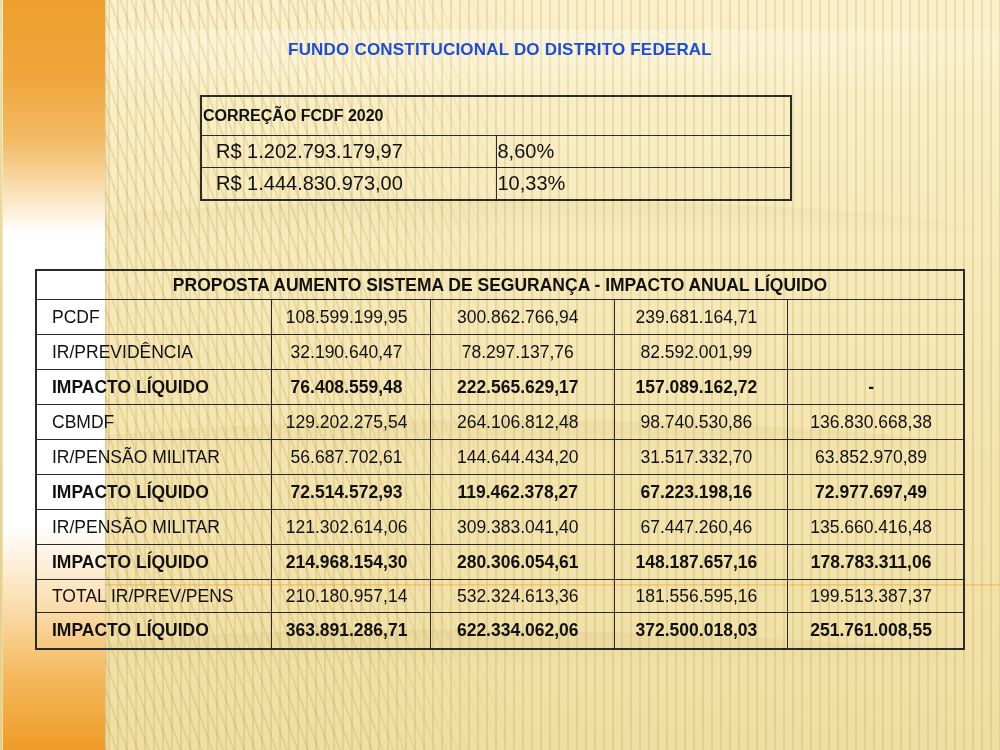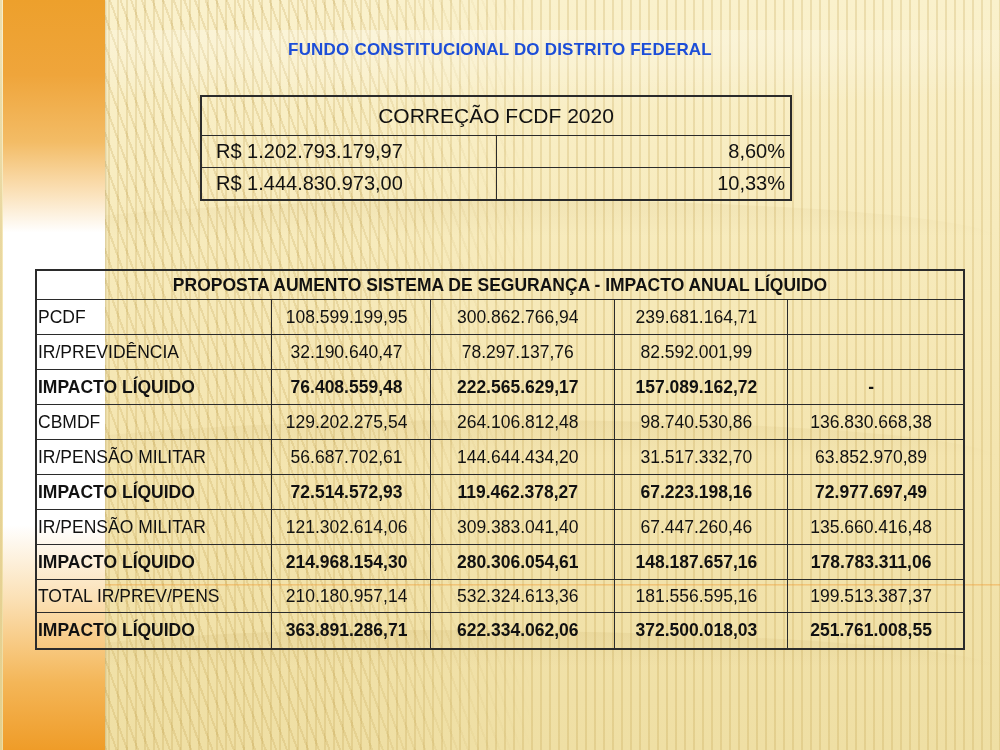--- a/index.html
+++ b/index.html
@@ -50,32 +50,32 @@
   .slide-title{
     position:absolute;left:0;right:0;top:40px;margin:0;
     text-align:center;font-size:17px;font-weight:bold;letter-spacing:0.2px;color:#1d4ed8;
   }
 
   table{border-collapse:collapse;table-layout:fixed;}
   th,td{border:1px solid #2b2b2b;overflow:hidden;white-space:nowrap;vertical-align:middle;}
 
   
   .small-table{position:absolute;left:200px;top:95px;width:592px;border:2px solid #2b2b2b;}
-  .small-table .s-title-row th{height:36px;font-size:21px;font-weight:normal;text-align:center;}
+  .small-table .s-title-row th{height:36px;font-size:16px;font-weight:bold;text-align:left;}
   .small-table td{height:29px;font-size:20px;}
   .small-table .s-val{text-align:left;padding-left:14px;}
-  .small-table .s-pct{text-align:right;padding-right:5px;}
+  .small-table .s-pct{text-align:left;padding-right:5px;}
 
   
   .big-table{position:absolute;left:35px;top:269px;width:930px;border:2px solid #2b2b2b;}
   .big-table th{font-weight:bold;text-align:center;font-size:17px;}
   .big-table .t-title-row th{height:26px;font-size:17.5px;}
   .big-table .t-year-row th{height:30px;}
   .big-table td{height:32px;font-size:17.5px;}
-  .big-table td.label{text-align:left;padding-left:1px;}
+  .big-table td.label{text-align:left;padding-left:15px;}
   .big-table td.num{text-align:center;padding-right:10px;}
   .big-table tr.bold td{font-weight:bold;}
   .big-table tr.row-tall td{height:41px;}
   .big-table tr.row-short td{height:30px;}
   .big-table tr.row-last td{height:33px;}
 </style>
 </head>
 <body>
 
 <div class="pinstripes"></div>

